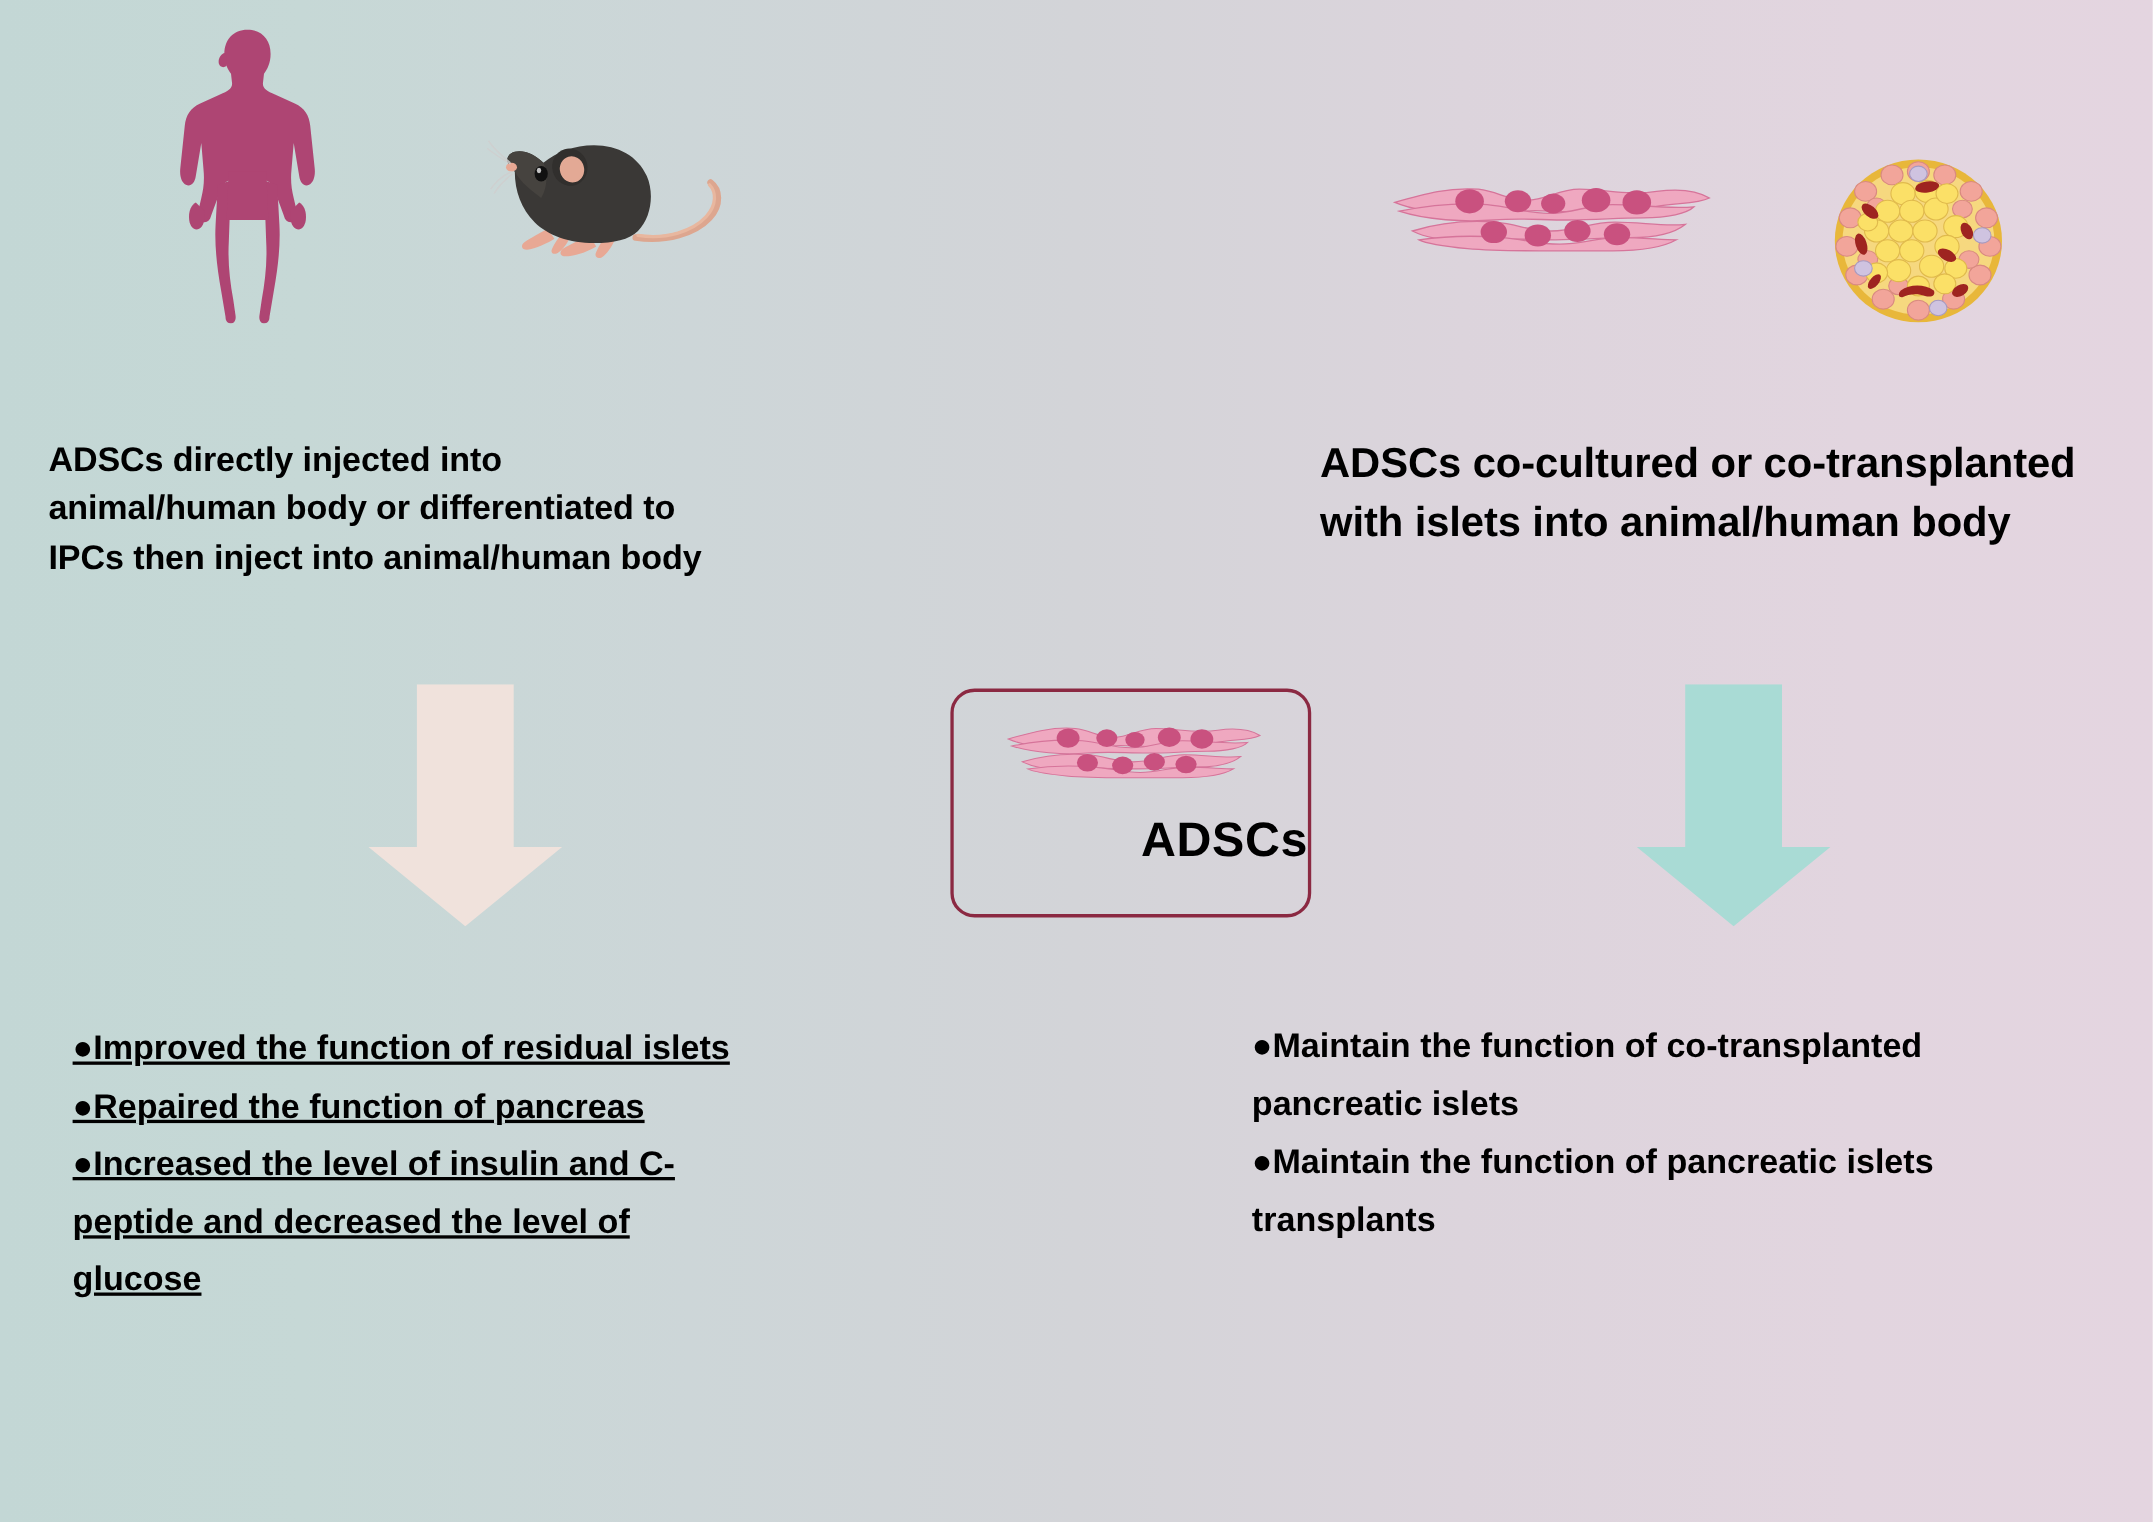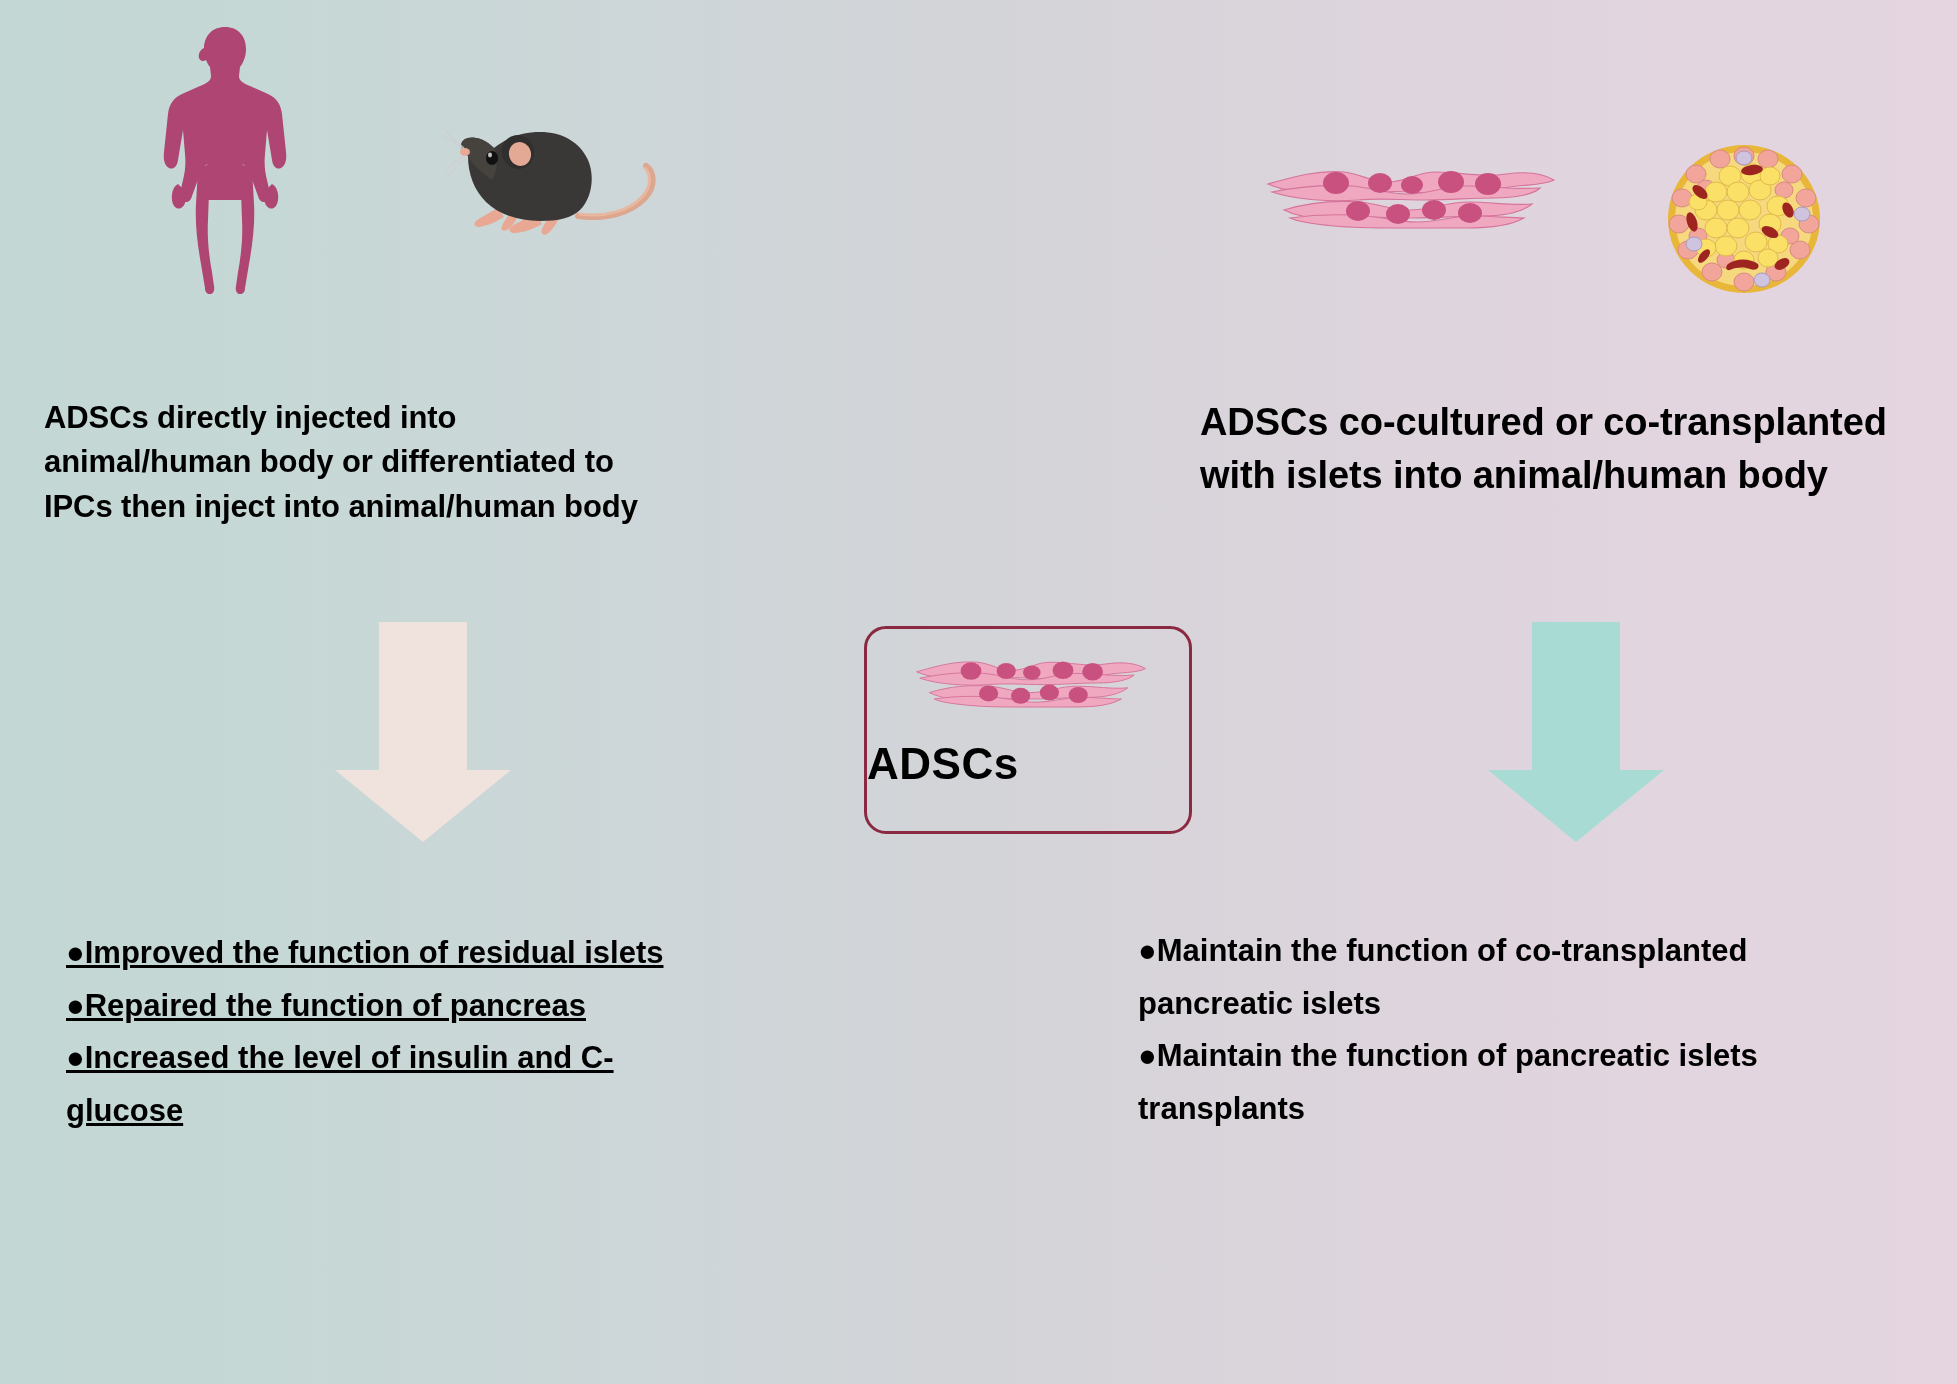--- a/index.html
+++ b/index.html
@@ -112,21 +112,21 @@
     left: 14px;
     top: 14px;
     width: 300px;
     height: 80px;
   }
   .adsc-box-label {
     position: absolute;
     left: 0;
     right: 0;
     top: 110px;
-    text-align: left;
+    text-align: right;
     font-size: 44px;
     font-weight: bold;
     color: #000000;
     letter-spacing: 0.5px;
   }
 
   
   .bullets {
     position: absolute;
     color: #000000;
@@ -391,20 +391,21 @@
         <ellipse cx="204" cy="65" rx="12" ry="10"></ellipse>
       </g>
     </svg>
     <div class="adsc-box-label">ADSCs</div>
   </div>
 
   <div class="bullets bullets-left">
     <p>●Improved the function of residual islets</p>
     <p>●Repaired the function of pancreas</p>
     <p>●Increased the level of insulin and C-</p>
+    <p>peptide and decreased the level of</p>
     <p>glucose</p>
   </div>
 
   <div class="bullets bullets-right">
     <p>●Maintain the function of co-transplanted</p>
     <p>pancreatic islets</p>
     <p>●Maintain the function of pancreatic islets</p>
     <p>transplants</p>
   </div>
 

